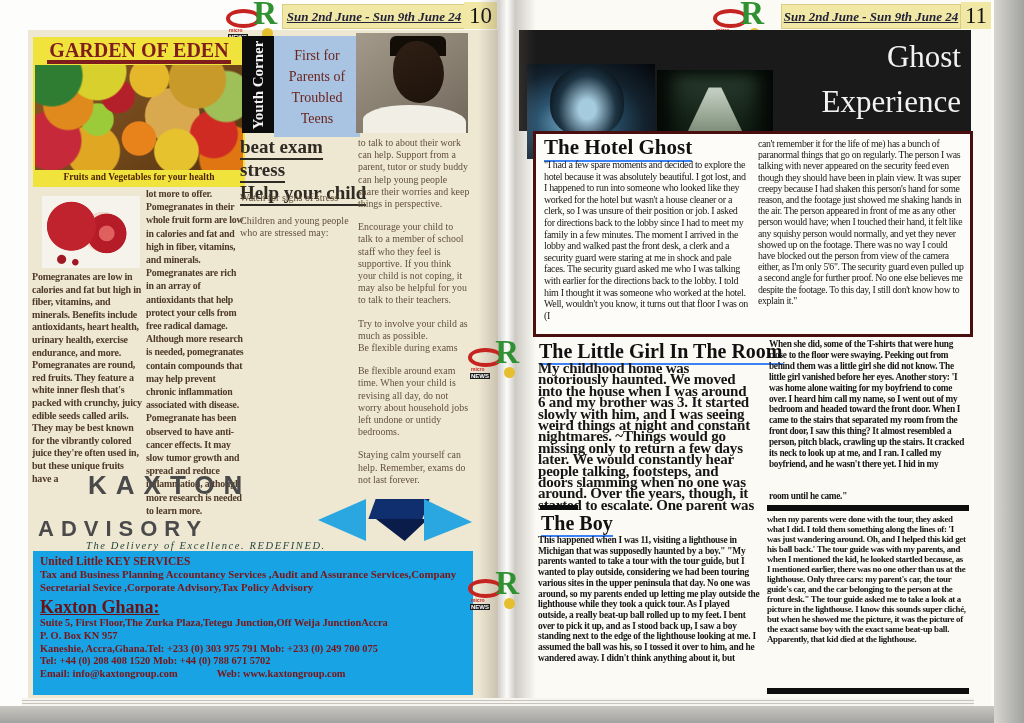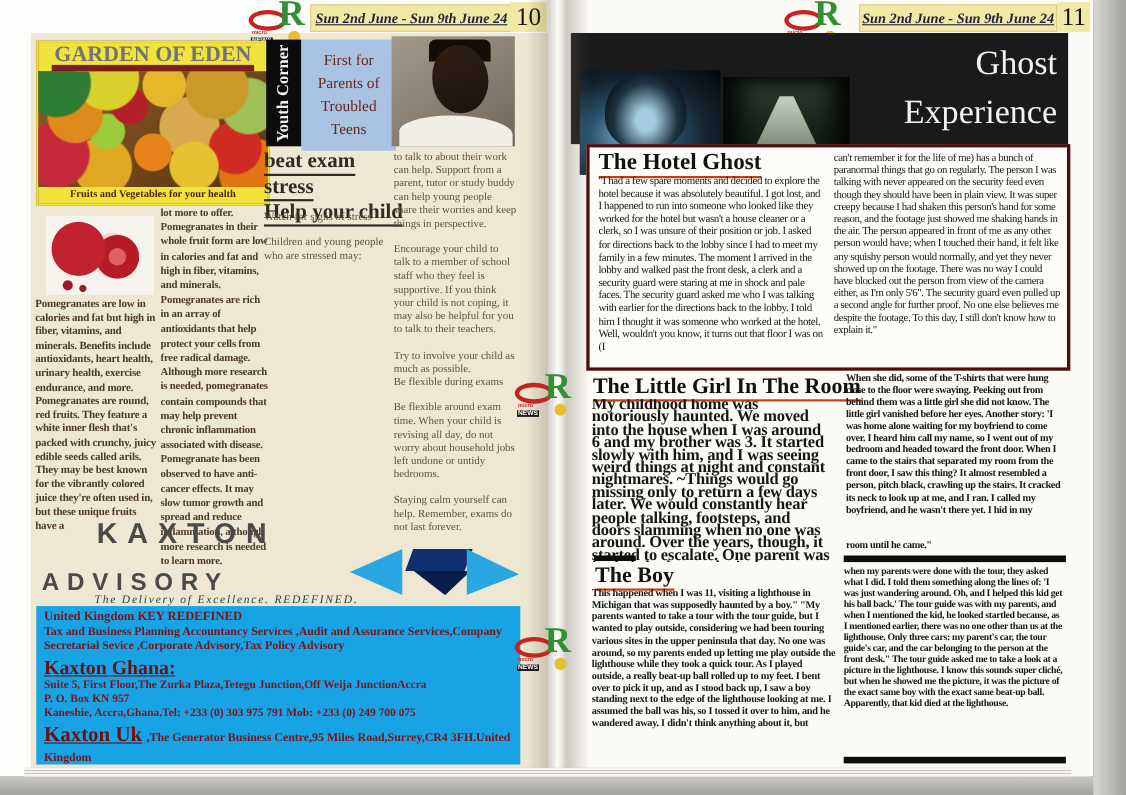--- a/index.html
+++ b/index.html
@@ -18,21 +18,21 @@
   
   .crlogo{position:absolute;width:52px;height:38px}
   .cr-r{position:absolute;right:1px;top:-5px;font:700 33px/1 "Liberation Serif",serif;color:#2f9132}
   .cr-pill{position:absolute;left:0;top:7px;width:27px;height:11px;border:4px solid #c52420;border-radius:50%;background:transparent}
   .cr-dot{position:absolute;right:5px;bottom:1px;width:11px;height:11px;background:#e5bf2e;border-radius:50%}
   .cr-micro{position:absolute;left:3px;bottom:7px;font:700 5px/1 "Liberation Sans",sans-serif;color:#c52420}
   .cr-news{position:absolute;left:2px;bottom:0;font:700 6px/1 "Liberation Sans",sans-serif;background:#1c1c1c;color:#fff;padding:0 1px}
   
   #garden{position:absolute;left:33px;top:37px;width:208px;height:146px;border:2px solid #f0e43c;background:#7a4a1f}
   #garden-title{position:absolute;left:0;top:0;right:0;height:26px;background:#f0e43c;display:flex;align-items:center;justify-content:center}
-  #garden-title span{font:700 20px/1 "Liberation Serif",serif;color:#737373;border-bottom:6px solid #7f1d1d;padding:0 2px}
+  #garden-title span{font:700 20px/1 "Liberation Serif",serif;color:#7f1d1d;border-bottom:4px solid #7f1d1d;padding:0 2px}
   .fruit-collage{position:absolute;left:0;top:26px;right:0;bottom:15px;
     background:
       radial-gradient(circle at 8% 10%, #2e7d32 0 14%, transparent 15%),
       radial-gradient(circle at 30% 6%, #d8d02c 0 16%, transparent 17%),
       radial-gradient(circle at 55% 12%, #e4b82a 0 13%, transparent 14%),
       radial-gradient(circle at 78% 14%, #c79a2a 0 15%, transparent 16%),
       radial-gradient(circle at 92% 30%, #9fbf58 0 12%, transparent 13%),
       radial-gradient(circle at 16% 38%, #e08a1e 0 13%, transparent 14%),
       radial-gradient(circle at 40% 30%, #b3202a 0 11%, transparent 12%),
       radial-gradient(circle at 30% 52%, #9ccb3a 0 10%, transparent 11%),
@@ -98,21 +98,21 @@
   .hood-shape{position:absolute;left:18%;top:2%;width:58%;height:74%;border-radius:50% 50% 42% 42%;
     background:radial-gradient(ellipse at 50% 62%, #a5cbde 0 16%, #1d3443 55%, #0a141c 78%)}
   .lap-glow{position:absolute;left:20%;bottom:4%;width:42%;height:20%;background:linear-gradient(#d6ecf6,#7fb3cf);transform:skewX(-14deg)}
   .road{position:absolute;left:138px;top:40px;width:116px;height:87px;overflow:hidden;
     background:linear-gradient(#2c3e31 0%,#152419 55%,#0a120c 100%)}
   .road-way{position:absolute;left:16%;bottom:0;width:68%;height:80%;
     background:linear-gradient(#c8d3c6,#55684f);clip-path:polygon(42% 0,58% 0,100% 100%,0 100%)}
   .road-trees{position:absolute;inset:0;box-shadow:inset 26px 0 18px -10px #050906, inset -26px 0 18px -10px #050906, inset 0 14px 14px -8px #0a140d}
   #hotel-box{position:absolute;left:20px;top:131px;width:440px;height:206px;background:#fdfcf8;border:3px solid #4a0e0e;box-sizing:border-box}
   .gh-title{font:700 21px/24px "Liberation Serif",serif;color:#111}
-  .gh-title span{border-bottom:2px solid #c2410c;padding-bottom:1px}
+  .gh-title span{border-bottom:2px solid #3b82f6;padding-bottom:1px}
   .hotel-col{font:400 10px/11.6px "Liberation Serif",serif;color:#191919;letter-spacing:-.35px}
   .gcol{font-weight:700;font-family:"Liberation Serif",serif;color:#161616}
   .g1{font-size:15px;line-height:11.4px;letter-spacing:-.2px}
   .g2{font-size:9.3px;line-height:10.9px;letter-spacing:-.3px}
   .b1{font-size:9.4px;line-height:10.7px;letter-spacing:-.25px}
   .b2{font-size:8.9px;line-height:10px;letter-spacing:-.3px}
   .blackbar{position:absolute;background:#0d0d0d}
   
   #fold{position:absolute;left:478px;top:0;width:58px;height:706px;pointer-events:none;
     background:linear-gradient(to right, rgba(120,110,95,0) 0%, rgba(90,80,70,.25) 36%, rgba(252,252,250,.95) 50%, rgba(110,100,90,.32) 64%, rgba(255,255,255,0) 100%)}
@@ -182,30 +182,26 @@
     <div class="abs kxword" style="left:38px;top:518px;font-size:22px;letter-spacing:7px">ADVISORY</div>
     <div class="kx-mark">
       <div class="kx-tri1"></div>
       <div class="kx-navy"></div>
       <div class="kx-tri2"></div>
       <div class="kx-tri3"></div>
     </div>
     <div class="abs tagline" style="left:86px;top:541px;width:400px">The Delivery of Excellence. REDEFINED.</div>
 
     <div id="cyan-box">
-      <div class="cy-t1">United Kingdom KEY REDEFINED</div>
+      <div class="cy-t1">United Little KEY SERVICES</div>
       <div class="cy-body">Tax and Business Planning Accountancy Services ,Audit and Assurance Services,Company Secretarial Sevice ,Corporate Advisory,Tax Policy Advisory</div>
       <div class="cy-h">Kaxton Ghana:</div>
       <div class="cy-line">Suite 5, First Floor,The Zurka Plaza,Tetegu Junction,Off Weija JunctionAccra</div>
       <div class="cy-line">P. O. Box KN 957</div>
       <div class="cy-line">Kaneshie, Accra,Ghana.Tel: +233 (0) 303 975 791 Mob: +233 (0) 249 700 075</div>
-      <div style="margin-top:4px">
-        <span class="cy-uk-h">Kaxton Uk</span>
-        <span class="cy-uk-a">,The Generator Business Centre,95 Miles Road,Surrey,CR4 3FH.United Kingdom</span>
-      </div>
       <div class="cy-line">Tel: +44 (0) 208 408 1520 Mob: +44 (0) 788 671 5702</div>
       <div class="cy-line">
         <span>Email: info@kaxtongroup.com</span>
         <span style="display:inline-block;width:34px"></span>
         <span>Web: www.kaxtongroup.com</span>
       </div>
     </div>
   </div>
 
   <div id="right-page">

